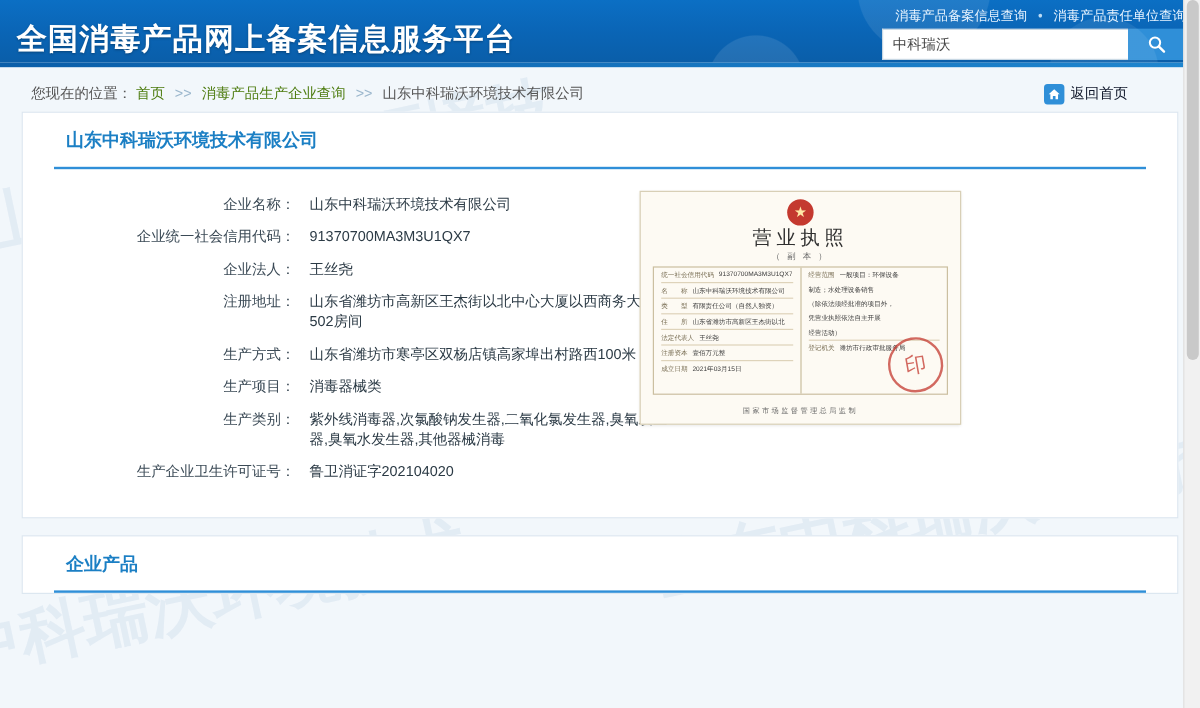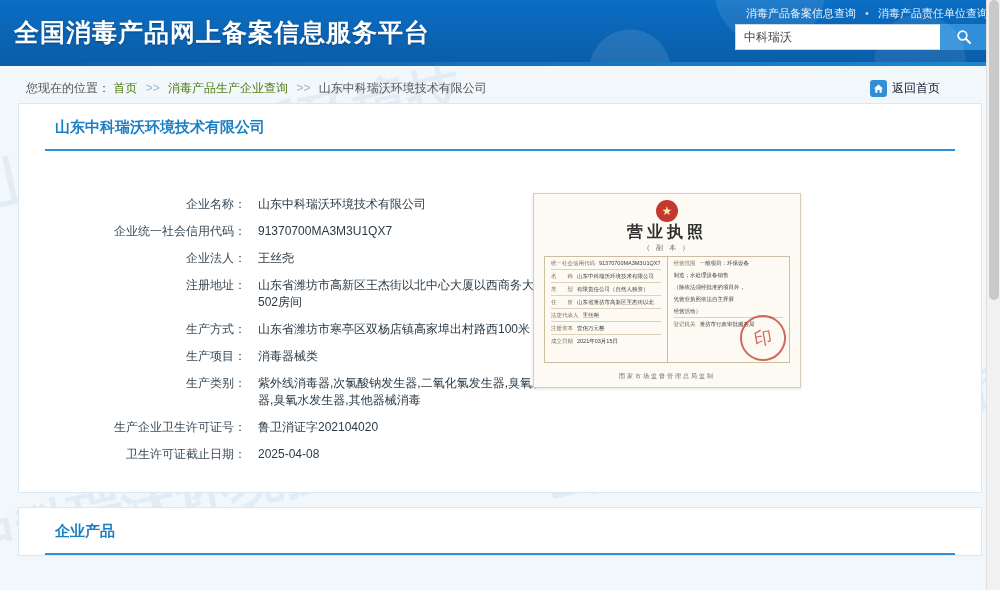--- a/index.html
+++ b/index.html
@@ -7,21 +7,21 @@
   body {
     width:1000px; height:590px; overflow:hidden;
     font-family:"Liberation Sans","DejaVu Sans",sans-serif;
     background:#f2f7fb;
     position:relative;
   }
 
   
   .header {
     position:relative;
-    height:62px;
+    height:52px;
     background:linear-gradient(180deg,#0b6fc4 0%,#0a65b6 50%,#0a5ea9 100%);
     overflow:hidden;
   }
   .header:after{
     content:"";
     position:absolute;
     right:0; top:0; bottom:0; width:430px;
     background:
        radial-gradient(circle at 60px 70px, rgba(255,255,255,.10) 0 40px, transparent 41px),
        radial-gradient(circle at 200px -10px, rgba(255,255,255,.09) 0 55px, transparent 56px),
@@ -115,21 +115,21 @@
     position:relative;
   }
   .card-title{
     font-size:15px; font-weight:bold; color:#1b7fc4;
     padding:14px 0 12px 36px;
   }
   .card-title-rule{
     height:2px; background:#2f8fd8; margin:0 26px 0 26px;
   }
 
-  .info-area{ position:relative; padding:16px 0 24px 0; min-height:250px;margin-top:24px; }
+  .info-area{ position:relative; padding:16px 0 24px 0; min-height:250px; }
   .info-table{
     width:540px;
     border-collapse:collapse;
     font-size:12px;
     color:#333;
     margin-left:0;
   }
   .info-table td{
     padding:5px 0;
     vertical-align:top;
@@ -158,21 +158,21 @@
   }
   .lic-emblem{
     position:absolute; left:50%; top:6px; transform:translateX(-50%);
     width:22px;height:22px;border-radius:50%;
     background:#c4392f;
     display:flex;align-items:center;justify-content:center;
     color:#ffe9a8; font-size:12px; line-height:1;
   }
   .lic-title{
     position:absolute; top:28px; left:0; right:0;
-    text-align:center; font-size:16px; font-weight:bold;
+    text-align:center; font-size:16px; font-weight:normal;
     color:#2f2f2f; letter-spacing:4px;
   }
   .lic-sub{
     position:absolute; top:49px; left:0; right:0;
     text-align:center; font-size:7px; color:#6b6b6b; letter-spacing:2px;
   }
   .lic-body{
     position:absolute; top:62px; left:10px; right:10px; bottom:24px;
     border:1px solid #cbbfa0;
     display:flex;
@@ -297,24 +297,20 @@
           <td class="val">消毒器械类</td>
         </tr>
         <tr>
           <td class="lbl">生产类别：</td>
           <td class="val">紫外线消毒器,次氯酸钠发生器,二氧化氯发生器,臭氧发生器,臭氧水发生器,其他器械消毒</td>
         </tr>
         <tr>
           <td class="lbl">生产企业卫生许可证号：</td>
           <td class="val">鲁卫消证字202104020</td>
         </tr>
-        <tr>
-          <td class="lbl">卫生许可证截止日期：</td>
-          <td class="val">2025-04-08</td>
-        </tr>
       </tbody>
         </table>
 
       <div class="license">
         <div class="lic-emblem">★</div>
         <div class="lic-title">营业执照</div>
         <div class="lic-sub">（ 副 本 ）</div>
         <div class="lic-body">
           <div class="lic-col left">
             <div class="lic-row">

